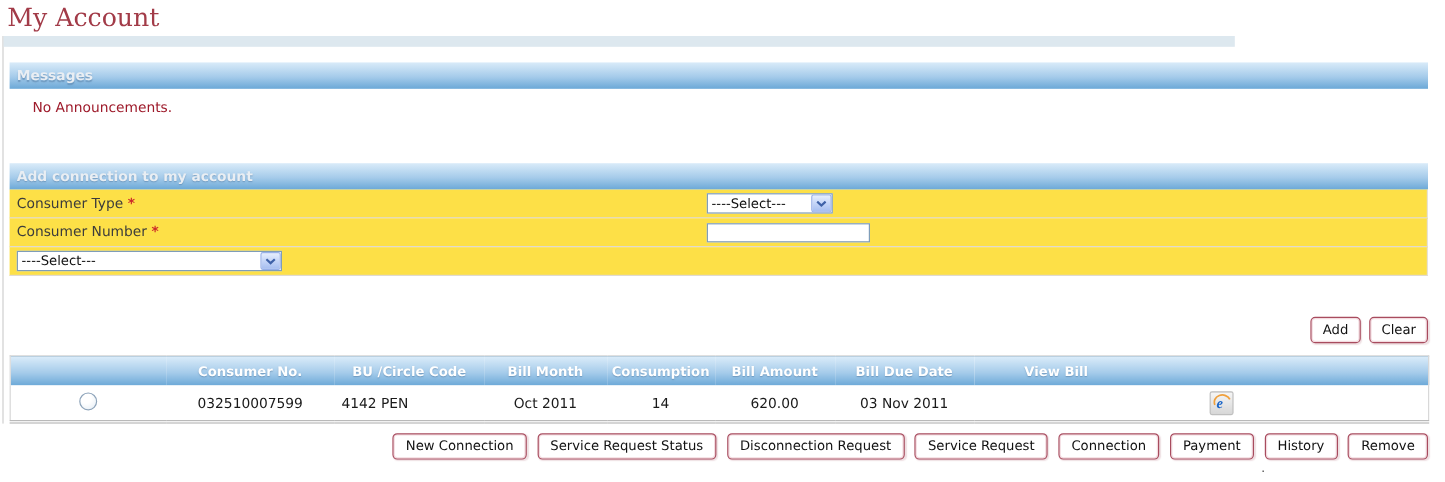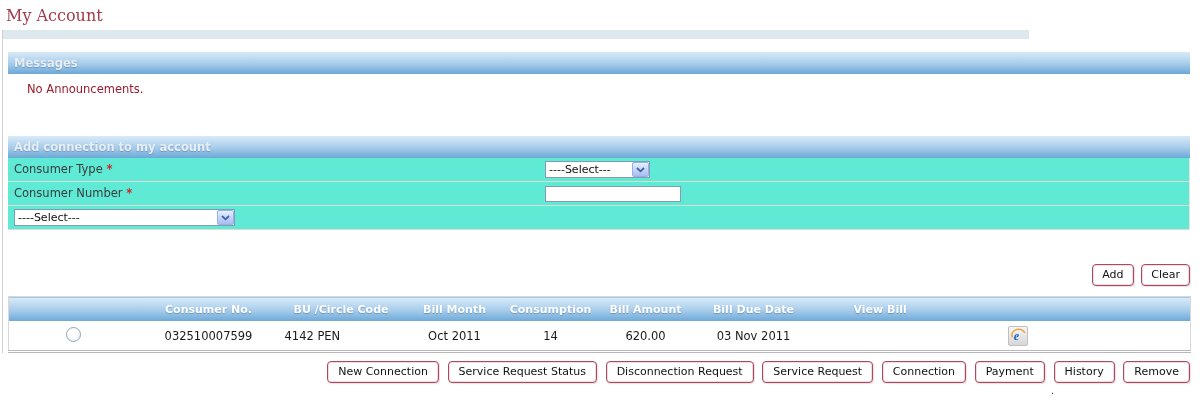--- a/index.html
+++ b/index.html
@@ -3,40 +3,40 @@
 <meta charset="utf-8">
 <style>
   html,body{margin:0;padding:0;}
   body{
     width:1204px;height:402px;overflow:hidden;position:relative;
     background:#fff;font-family:"DejaVu Sans","Liberation Sans",sans-serif;
     font-size:11.5px;color:#1a1a1a;
   }
   h1.title{
     font-family:"DejaVu Serif","Liberation Serif",serif;
-    font-weight:400;font-size:16px;color:#a23b48;
+    font-weight:400;font-size:21px;color:#a23b48;
     margin:3px 16px 2px 6px;line-height:25px;
   }
   .content{margin-left:2px;border-left:1px solid #cfcfcf;}
   .topbar{height:9px;width:1026px;background:#dde8ef;}
   .account-row{padding:10px 0 7px 12px;font-weight:bold;font-size:12px;color:#111;}
   .acct-label{display:inline-block;width:333px;}
   .bluebar{
     margin:0 14px 0 5px;height:22px;line-height:22px;padding-left:6px;
     background:linear-gradient(to bottom,#d9ebf9 0%,#a5cbea 55%,#6ba8d7 100%);
     color:#e9eef3;font-weight:bold;font-size:11.5px;
     text-shadow:0 1px 1px rgba(80,120,160,.55);
   }
   .messages-bar{margin-top:13px;}
   .announcement{padding:8px 0 0 24px;color:#9e1b2b;font-size:11.5px;height:14px;}
   .add-bar{margin-top:40px;}
   .form-row{
     margin:0 14px 0 5px;height:23px;line-height:23px;padding-left:6px;
     border-bottom:1px solid #e0dad0;border-right:1px solid #e6e1d9;
-    background:#5eead4;display:flex;align-items:center;
+    background:#fde047;display:flex;align-items:center;gap:44px;
   }
   .flabel{display:inline-block;width:531px;color:#3c3c3c;}
   .req{color:#cc2a2a;font-weight:bold;}
   .xp-select{
     display:inline-flex;align-items:center;justify-content:space-between;
     border:1px solid #7f9db9;background:#fff;height:17px;box-sizing:border-box;
   }
   .sel-small{width:105px;}
   .sel-wide{width:221px;}
   .sel-text{padding-left:3px;font-size:11px;color:#111;white-space:nowrap;}

